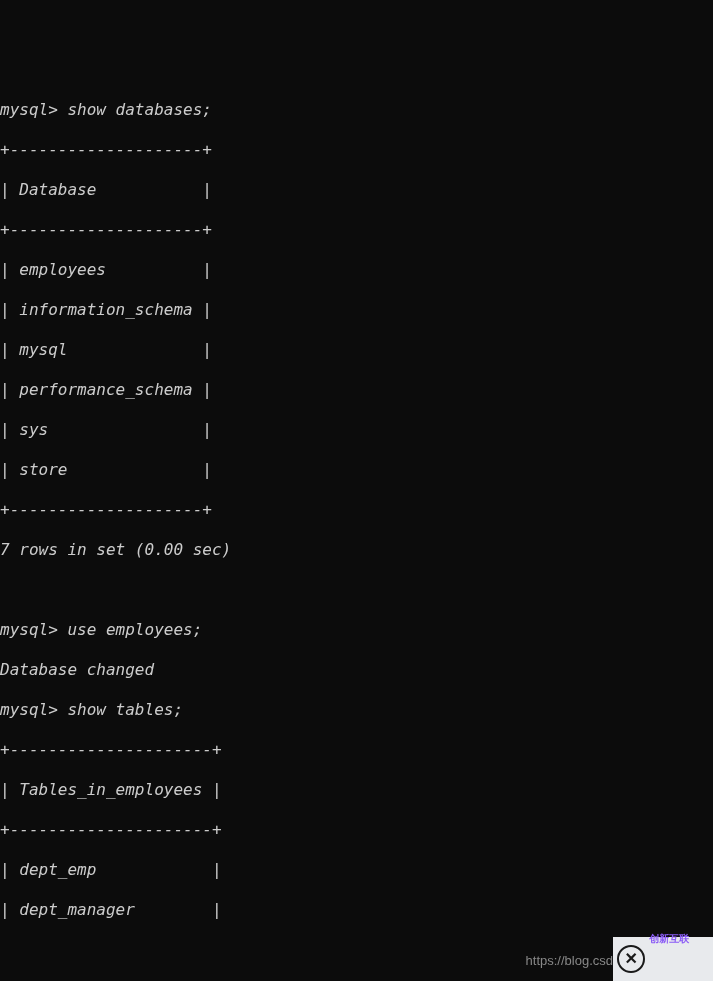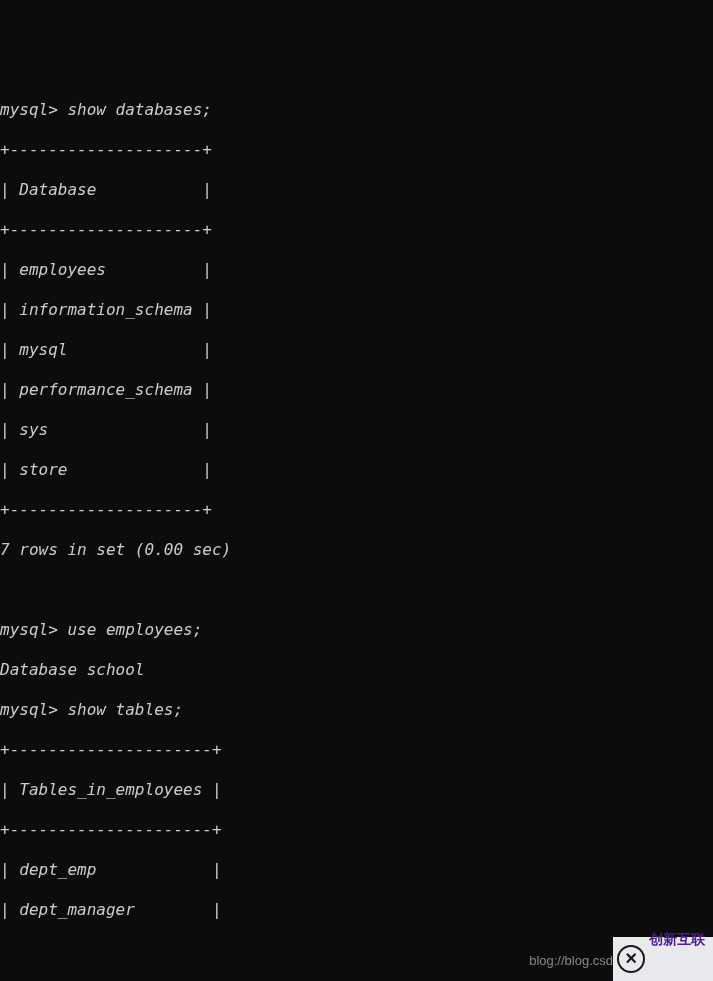--- a/index.html
+++ b/index.html
@@ -56,22 +56,22 @@
       justify-content: center;
       position: relative;
     }
     .logo-x {
       font-weight: bold;
       color: #1a1a1a;
       font-size: 16px;
       font-family: Arial, sans-serif;
     }
     .logo-text {
-      color: #4c1d95;
-      font-size: 14px;
+      color: #8b5cf6;
+      font-size: 10px;
       font-weight: bold;
       font-family: "Microsoft YaHei", Arial, sans-serif;
       margin-top: 20px;
     }
     .logo-sub {
       font-size: 5px;
       color: #666;
       letter-spacing: 0.3px;
     }
   </style>
@@ -88,21 +88,21 @@
 <span class="line">| <span>employees</span>          |</span>
 <span class="line">| <span>information_schema</span> |</span>
 <span class="line">| <span>mysql</span>              |</span>
 <span class="line">| <span>performance_schema</span> |</span>
 <span class="line">| <span>sys</span>                |</span>
 <span class="line">| <span>store</span>              |</span>
 <span class="line">+--------------------+</span>
 <span class="line">7 rows in set (0.00 sec)</span>
 <span class="line"> </span>
 <span class="line"><span>mysql&gt;</span> <span>use employees;</span></span>
-<span class="line">Database school</span>
+<span class="line">Database changed</span>
 <span class="line"><span>mysql&gt;</span> <span>show tables;</span></span>
 <span class="line">+---------------------+</span>
 <span class="line">| <span>Tables_in_employees</span> |</span>
 <span class="line">+---------------------+</span>
 <span class="line">| <span>dept_emp</span>            |</span>
 <span class="line">| <span>dept_manager</span>        |</span>
 
 
 
 
@@ -123,21 +123,21 @@
 
 
 
 
 
 
 
 
 </div>
 
-<div class="watermark">blog://blog.csd</div>
+<div class="watermark">https://blog.csd</div>
 
 <div class="logo-badge">
   <div class="logo-circle">
     <span class="logo-x">✕</span>
   </div>
   <div>
     <div class="logo-text">创新互联</div>
     <div class="logo-sub">CHUANG XIN HU LIAN</div>
   </div>
 </div>

